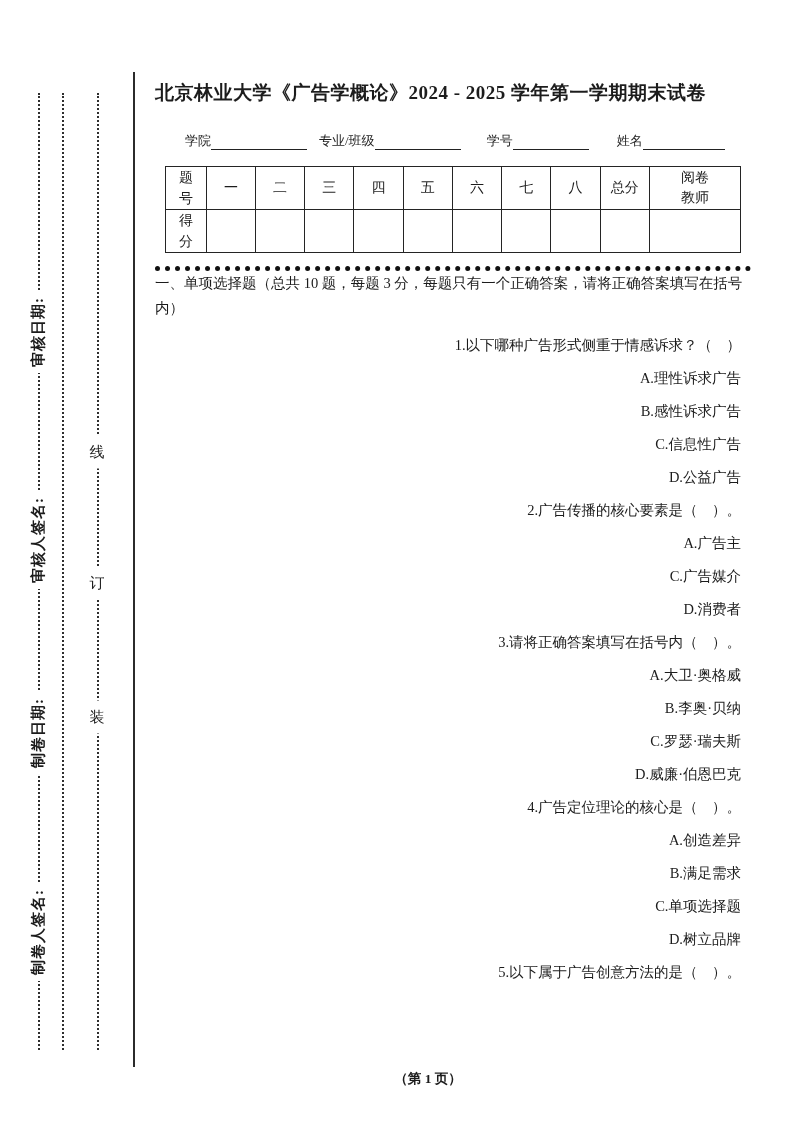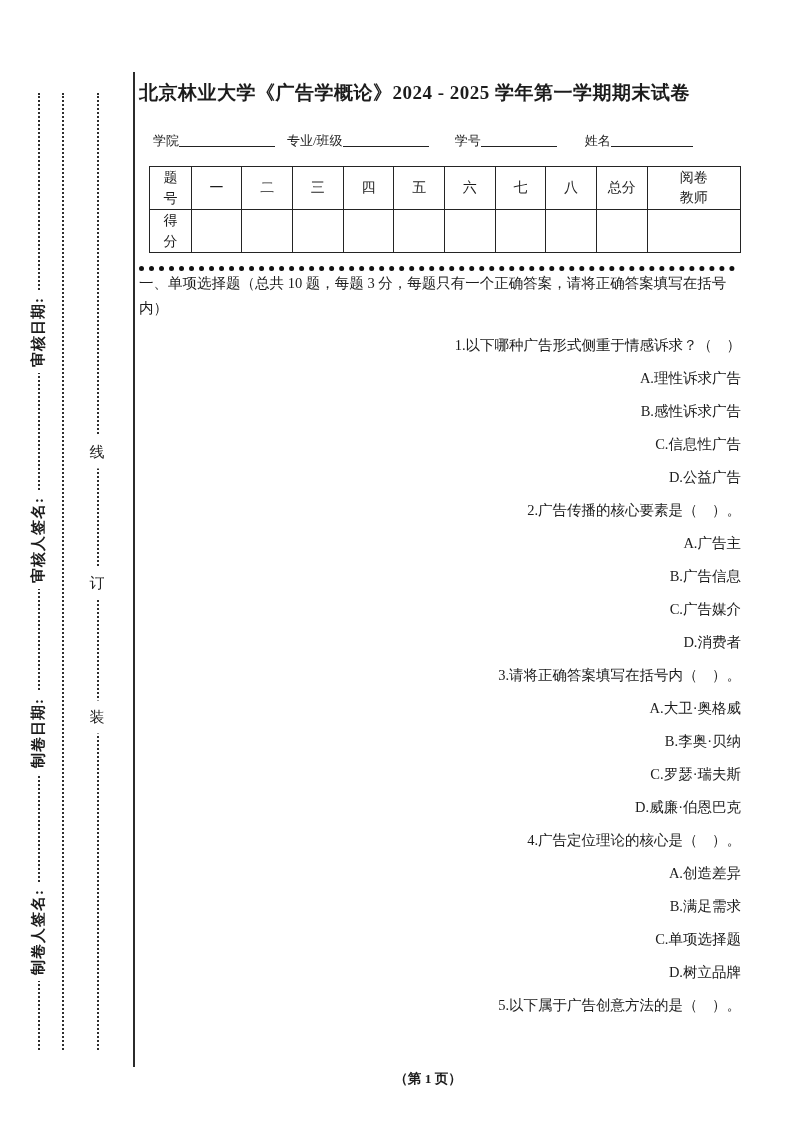--- a/index.html
+++ b/index.html
@@ -33,33 +33,34 @@
     background: #ffffff;
     font-size: 15px;
     padding: 7px 1px;
   }
   
   .main {
     position: absolute;
     left: 133px; top: 72px;
     width: 608px; height: 995px;
     border-left: 2px solid #2b2b2b;
-    padding-left: 4px;
+    padding-left: 20px;
   }
   .paper-title {
     font-size: 19px;
     font-weight: bold;
     white-space: nowrap;
     margin-top: 8px;
     letter-spacing: 0.5px;
   }
   .info-row {
     display: flex;
+    align-items: flex-end;
     margin-top: 26px;
-    margin-left: 14px;
+    margin-left: 30px;
     font-size: 13px;
   }
   .info-row .blank {
     display: inline-block;
     border-bottom: 1.4px solid #222;
     height: 15px;
   }
   .b1 { width: 96px; margin-right: 12px; }
   .b2 { width: 86px; margin-right: 26px; }
   .b3 { width: 76px; margin-right: 28px; }
@@ -199,23 +200,20 @@
     <span class="marker">D.</span><span>公益广告</span>
   </div>
 
   <div class="line">
     <span class="marker">2.</span><span>广告传播的核心要素是（　）。</span>
   </div>
   <div class="line">
     <span class="marker">A.</span><span>广告主</span>
   </div>
   <div class="line">
-    <span class="marker">B.</span><span>广告信息</span>
-  </div>
-  <div class="line">
     <span class="marker">C.</span><span>广告媒介</span>
   </div>
   <div class="line">
     <span class="marker">D.</span><span>消费者</span>
   </div>
 
   <div class="line">
     <span class="marker">3.</span><span>请将正确答案填写在括号内（　）。</span>
   </div>
   <div class="line">

